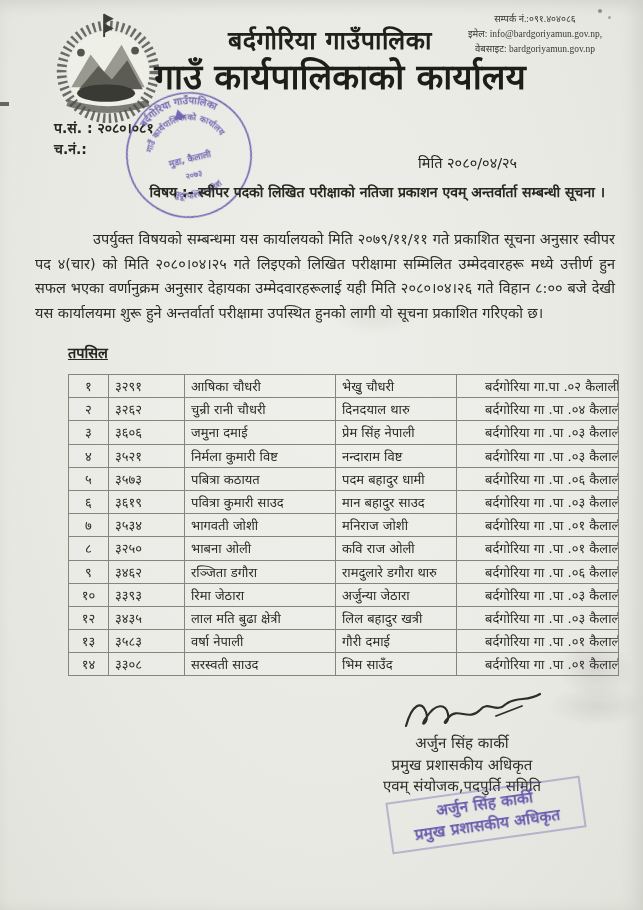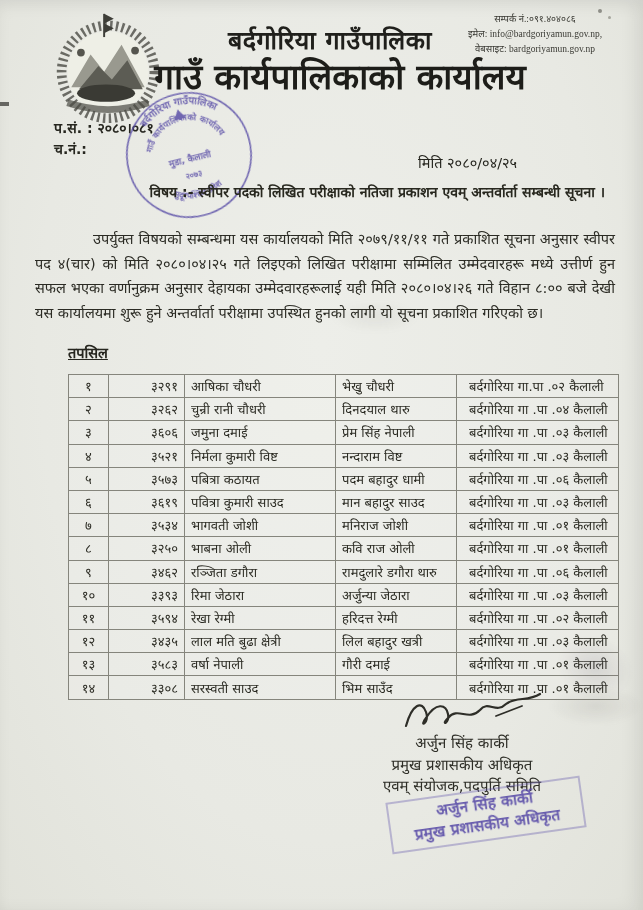--- a/index.html
+++ b/index.html
@@ -44,24 +44,24 @@
     border-collapse:collapse; table-layout:fixed;
     font-size:13px; color:#2c2c24;
   }
   table.results td {
     border:1px solid #85857c;
     height:23.2px; padding:0 6px;
     white-space:nowrap; overflow:hidden;
     background:rgba(255,255,255,0.12);
   }
   table.results td:nth-child(1) { text-align:center; width:40px; }
-  table.results td:nth-child(2) { text-align:right; width:76px;margin-top:12px; }
+  table.results td:nth-child(2) { text-align:left; width:76px;margin-top:12px; }
   table.results td:nth-child(3) { width:151px; }
   table.results td:nth-child(4) { width:121px; }
-  table.results td:nth-child(5) { width:162px; padding-left:12px; }
+  table.results td:nth-child(5) { width:162px; padding-left:28px; }
 
   
   .sig-svg  { top:692px; left:396px; }
   .sig-text { top:733px; left:356px; width:212px; text-align:center; font-size:15px; line-height:21.5px; color:#2e2e27; }
   .round-stamp { top:90px; left:124px; width:130px; height:130px; transform:rotate(-14deg); opacity:0.82; filter:blur(0.3px); }
   .name-stamp {
     top:789px; left:388px; width:196px;
     transform:rotate(-8deg);
     text-align:center; font-size:15.5px; font-weight:700; line-height:21px;
     color:#5a4da8; opacity:0.9;
@@ -207,27 +207,20 @@
           <td>बर्दगोरिया गा .पा .०६ कैलाली</td>
         </tr>
         <tr>
           <td>१०</td>
           <td>३३९३</td>
           <td>रिमा जेठारा</td>
           <td>अर्जुन्या जेठारा</td>
           <td>बर्दगोरिया गा .पा .०३ कैलाली</td>
         </tr>
         <tr>
-          <td>११</td>
-          <td>३५९४</td>
-          <td>रेखा रेग्मी</td>
-          <td>हरिदत्त रेग्मी</td>
-          <td>बर्दगोरिया गा .पा .०२ कैलाली</td>
-        </tr>
-        <tr>
           <td>१२</td>
           <td>३४३५</td>
           <td>लाल मति बुढा क्षेत्री</td>
           <td>लिल बहादुर खत्री</td>
           <td>बर्दगोरिया गा .पा .०३ कैलाली</td>
         </tr>
         <tr>
           <td>१३</td>
           <td>३५८३</td>
           <td>वर्षा नेपाली</td>

